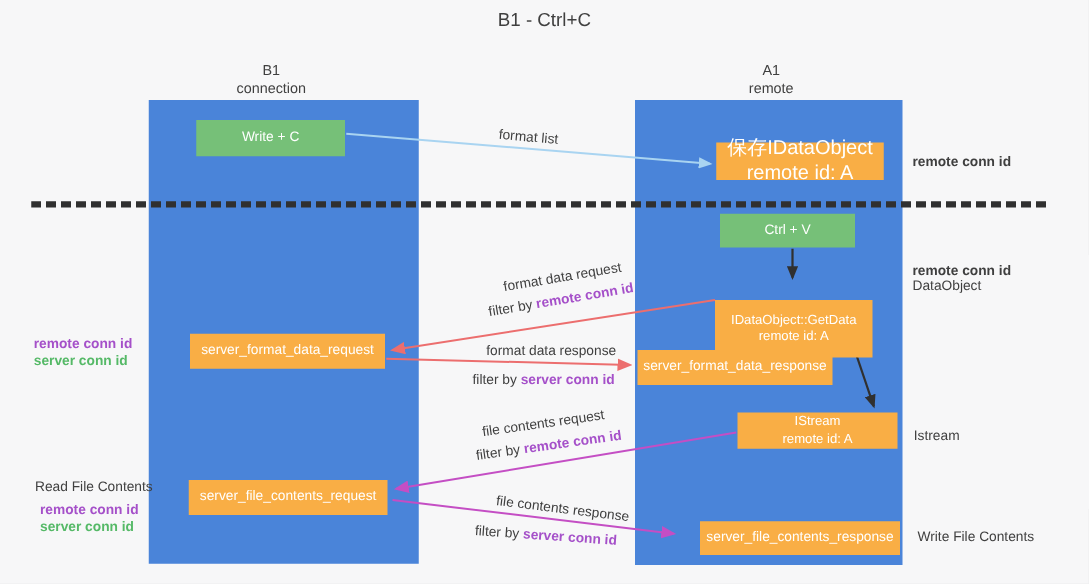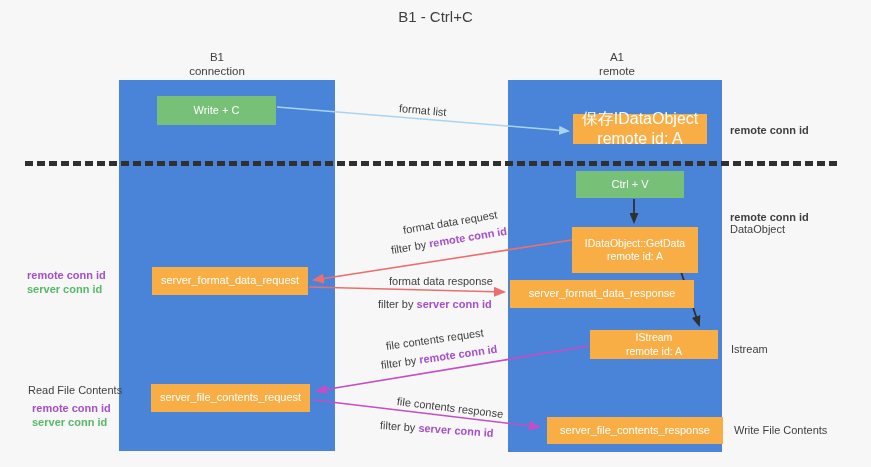--- a/index.html
+++ b/index.html
@@ -86,43 +86,43 @@
 
   <div class="abs node orange" style="left:573px;top:114px;width:134px;height:30px;font-size:16px">
     <span>保存IDataObject</span>
     <span>remote id: A</span>
   </div>
 
   <div class="abs node green" style="left:576px;top:171px;width:108px;height:27px">
     <span>Ctrl + V</span>
   </div>
 
-  <div class="abs node orange" style="left:572px;top:227px;width:126px;height:46px;font-size:10.5px">
+  <div class="abs node orange" style="left:572px;top:240px;width:126px;height:46px;font-size:10.5px">
     <span>IDataObject::GetData</span>
     <span>remote id: A</span>
   </div>
 
   <div class="abs node orange" style="left:152px;top:267px;width:156px;height:28px">
     <span>server_format_data_request</span>
   </div>
 
-  <div class="abs node orange" style="left:510px;top:280px;width:184px;height:28px">
+  <div class="abs node orange" style="left:510px;top:280px;width:156px;height:28px">
     <span>server_format_data_response</span>
   </div>
 
   <div class="abs node orange" style="left:590px;top:330px;width:128px;height:29px;font-size:10.5px">
     <span>IStream</span>
     <span>remote id: A</span>
   </div>
 
   <div class="abs node orange" style="left:151px;top:384px;width:159px;height:28px">
     <span>server_file_contents_request</span>
   </div>
 
-  <div class="abs node orange" style="left:547px;top:417px;width:176px;height:27px">
+  <div class="abs node orange" style="left:560px;top:417px;width:160px;height:27px">
     <span>server_file_contents_response</span>
   </div>
 
   <div class="abs flabel" style="left:399px;top:102px;transform:rotate(5deg)">format list</div>
 
   <div class="abs flabel" style="left:403px;top:224px;transform:rotate(-9.5deg)">format data request</div>
   <div class="abs flabel" style="left:391px;top:244px;transform:rotate(-9.5deg)">
     <span>filter by </span><span class="purple">remote conn id</span>
   </div>
 

